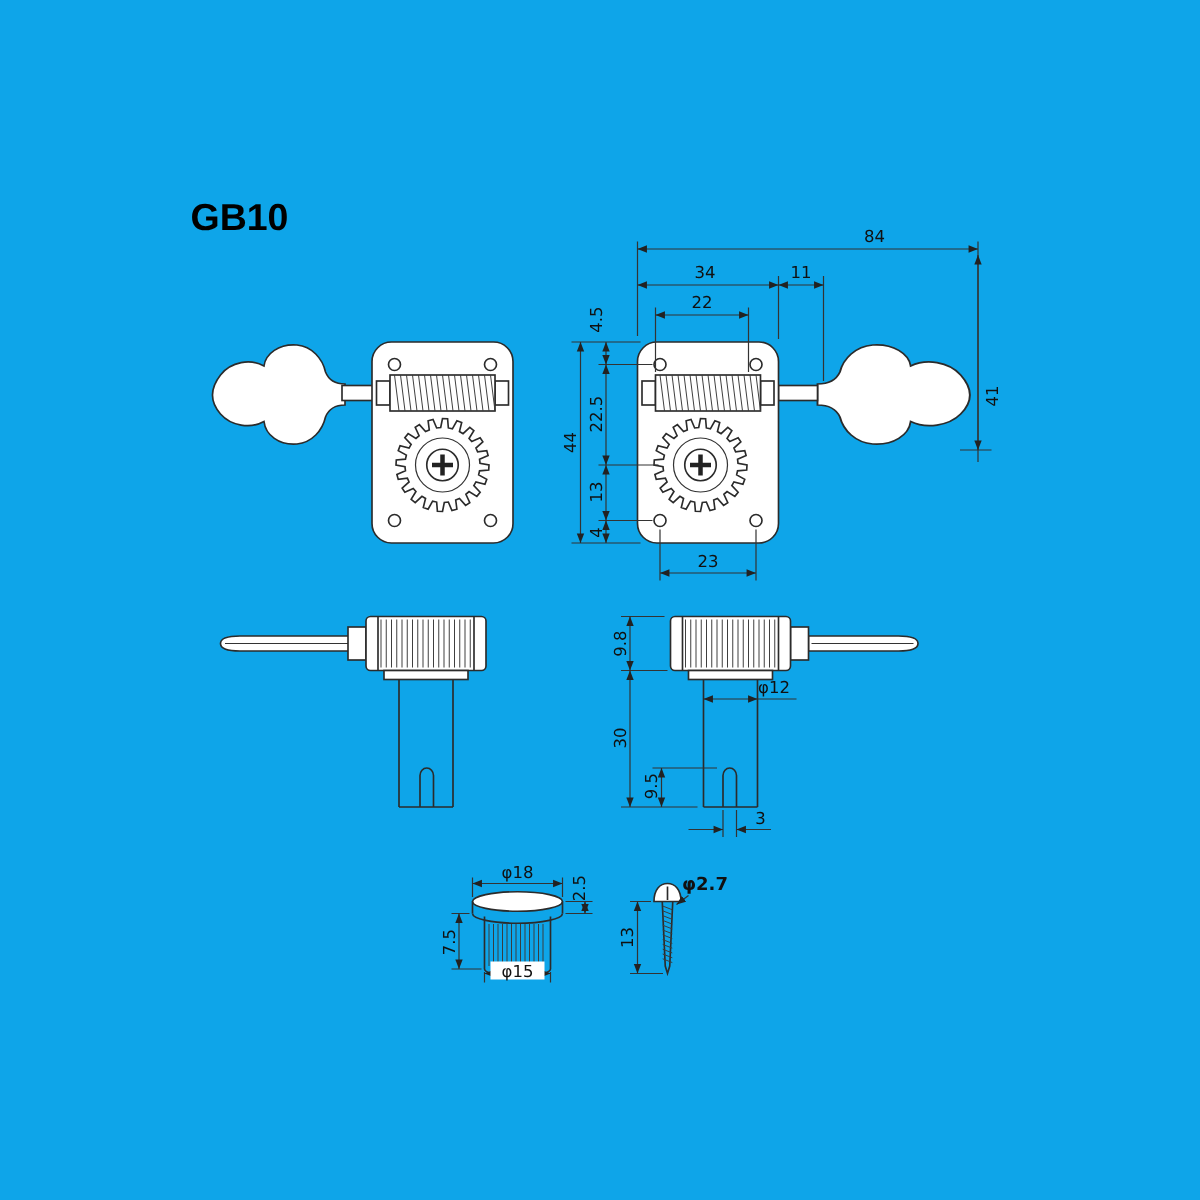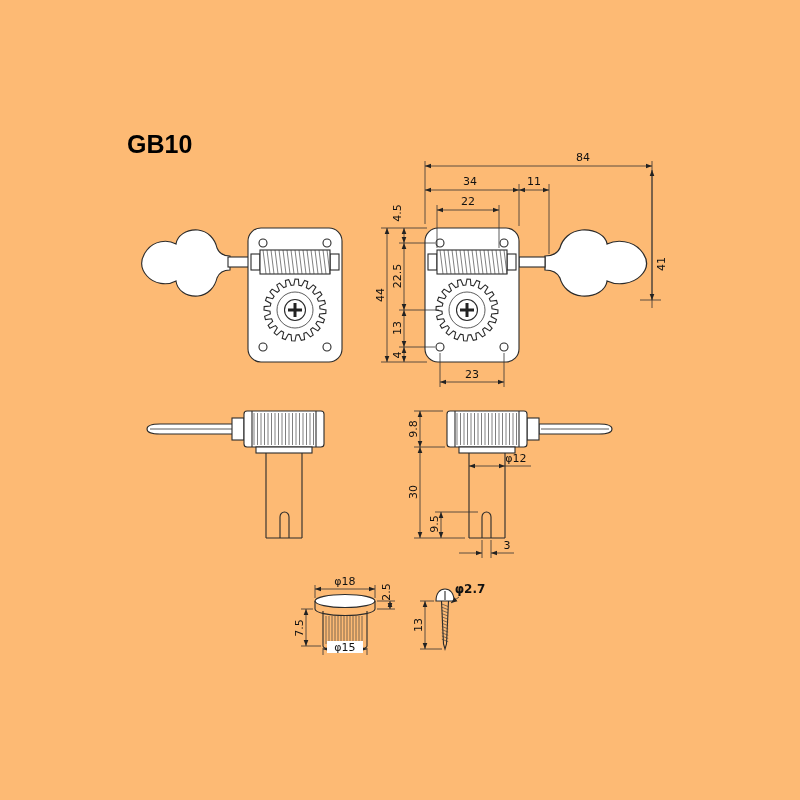--- a/index.html
+++ b/index.html
@@ -1,16 +1,16 @@
 <!DOCTYPE html>
 <html><head>
 <meta charset="utf-8">
 <style>
   html,body{margin:0;padding:0;background:#ffffff;}
-  .stage{width:800px;height:800px;background:#fdba74;position:relative;overflow:hidden;}
+  .stage{width:800px;height:800px;background:#0ea5e9;position:relative;overflow:hidden;}
   svg{display:block;}
   .o{fill:#fff;stroke:#2b2b2b;stroke-width:1.1;}
   .ln{fill:none;stroke:#2b2b2b;stroke-width:1.1;}
   .h{fill:none;stroke:#3a3a3a;stroke-width:.65;}
   .dim{fill:none;stroke:#333;stroke-width:.8;}
   .cross{fill:none;stroke:#222;stroke-width:3;}
   text{font-family:"DejaVu Sans",sans-serif;font-size:11px;fill:#111;}
   .t{text-anchor:middle;}
   .b{font-weight:bold;font-size:12px;}
   .title{font-family:"Liberation Sans",sans-serif;font-size:25px;font-weight:bold;fill:#000;}

